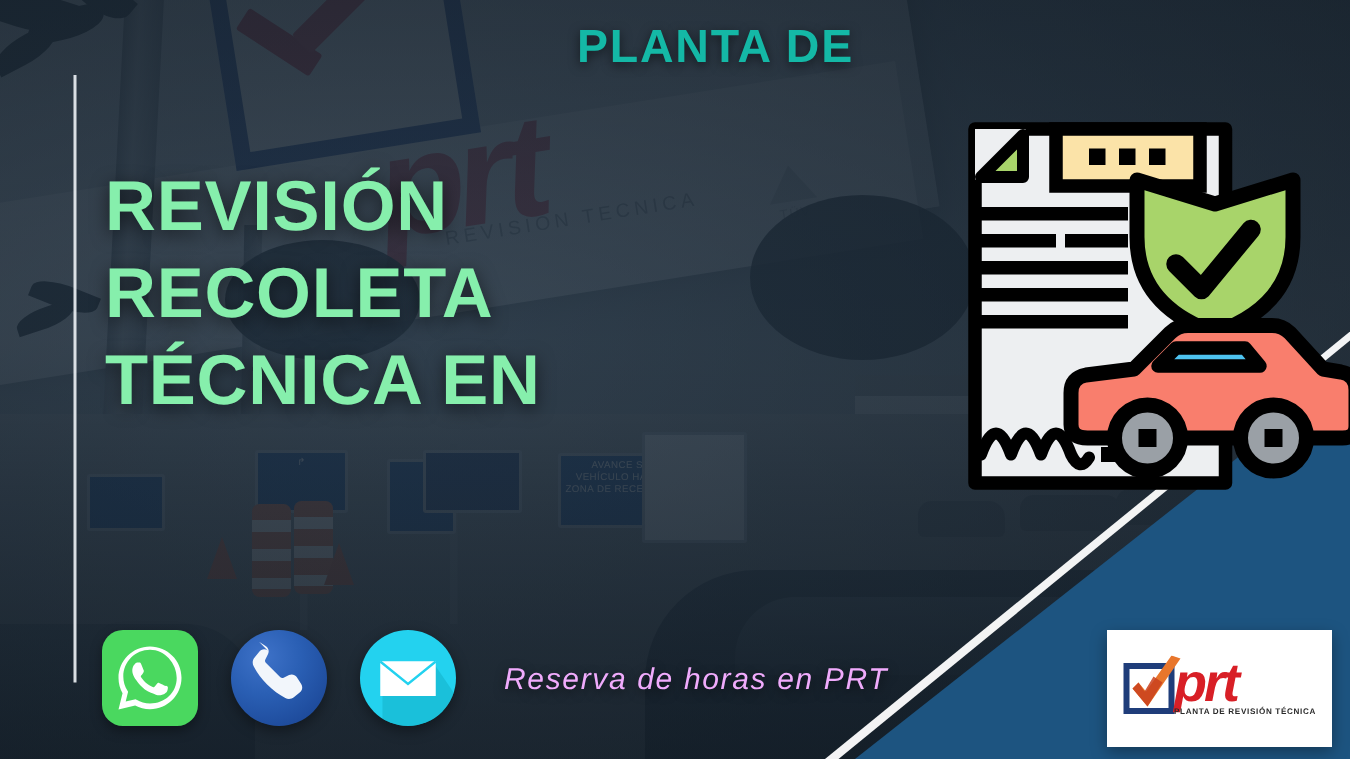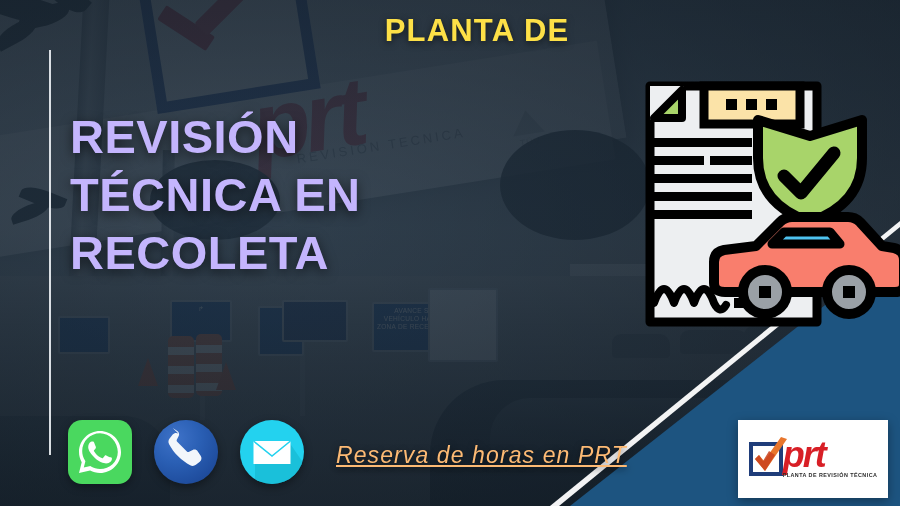--- a/index.html
+++ b/index.html
@@ -165,44 +165,43 @@
   .corner-line{
     position:absolute; right:0; bottom:0; width:350px; height:285px;
     clip-path:polygon(100% 6px, 100% 0, 0 100%, 9px 100%);
     background:#ffffff; opacity:.95;
   }
 
   
   .kicker{
     position:absolute; left:262px; top:12px; width:430px;
     text-align:center;
-    color:#fde047;
+    color:#14b8a6;
     font-size:31px; font-weight:700; line-height:37px;
     letter-spacing:1.2px;
     text-shadow:0 2px 7px rgba(0,0,0,.55);
   }
   .headline{
     position:absolute; left:70px; top:108px; width:470px;
-    color:#c4b5fd;
+    color:#86efac;
     font-size:47px; font-weight:700; line-height:58px;
     letter-spacing:.5px;
     text-shadow:0 3px 12px rgba(0,0,0,.6);
   }
   .website{
     position:absolute; left:225px; top:362px; width:480px;
     text-align:center;
     color:#ffffff; font-size:25px; font-weight:700; letter-spacing:.6px;
     text-shadow:0 2px 8px rgba(0,0,0,.6);
   }
   .tagline{
     position:absolute; left:336px; top:442px;
-    color:#fdba74; font-size:23px; font-style:italic; font-weight:400;
+    color:#f0abfc; font-size:20px; font-style:italic; font-weight:400;
     letter-spacing:1.1px;
     text-shadow:0 2px 7px rgba(0,0,0,.6);
-    text-decoration:underline;
   }
 
   
   .icons{ position:absolute; left:68px; top:420px; display:flex; gap:22px; align-items:center; }
   .ic{ width:64px; height:64px; position:relative; }
   .ic.wa{ background:#4ad85f; border-radius:14px; box-shadow:0 3px 8px rgba(0,0,0,.35); }
   .ic.ph{ background:radial-gradient(circle at 34% 28%,#3e72c8 0%,#2a5fb4 40%,#17408e 100%);
           border-radius:50%; box-shadow:0 3px 9px rgba(0,0,0,.4); }
   .ic.ml{ background:#23d2ef; border-radius:50%; box-shadow:0 3px 9px rgba(0,0,0,.4); overflow:hidden; }
   .ic svg{ position:absolute; inset:0; width:100%; height:100%; }
@@ -304,22 +303,22 @@
   <div class="vline"></div>
   <div class="corner-wedge"></div>
   <div class="corner-line"></div>
 
   <div class="kicker">
     <div>PLANTA DE</div>
   </div>
 
   <h1 class="headline">
     <div>REVISIÓN</div>
+    <div>RECOLETA</div>
     <div>TÉCNICA EN</div>
-    <div>RECOLETA</div>
   </h1>
 
   <div class="tagline">Reserva de horas en PRT</div>
 
   <div class="icons">
 
     <div class="ic wa">
       <svg viewBox="0 0 64 64" aria-hidden="true">
         <path fill="#ffffff" d="M32 11c-11.6 0-21 9.4-21 21 0 3.7 1 7.2 2.7 10.2L11 53l11.1-2.6c2.9 1.6 6.3 2.5 9.9 2.5 11.6 0 21-9.4 21-21S43.6 11 32 11zm0 38c-3.3 0-6.4-.9-9-2.5l-.6-.4-6.6 1.5 1.6-6.4-.4-.7c-1.8-2.7-2.8-6-2.8-9.5 0-9.8 8-17.8 17.8-17.8S49.8 22.2 49.8 32 41.8 49 32 49z"></path>
         <path fill="#ffffff" d="M42 37.3c-.6-.3-3.4-1.7-3.9-1.9-.5-.2-.9-.3-1.3.3-.4.6-1.5 1.9-1.8 2.2-.3.4-.7.4-1.2.1-.6-.3-2.4-.9-4.6-2.8-1.7-1.5-2.8-3.4-3.2-3.9-.3-.6 0-.9.3-1.2.3-.3.6-.7.9-1.1.3-.4.4-.6.6-1.1.2-.4.1-.8 0-1.1-.1-.3-1.3-3.1-1.7-4.2-.4-1.1-.9-1-1.3-1h-1.1c-.4 0-1 .1-1.5.7-.5.6-2 2-2 4.8s2.1 5.6 2.4 6c.3.4 4.1 6.3 10 8.8 1.4.6 2.5 1 3.3 1.2 1.4.4 2.7.4 3.7.2 1.1-.2 3.4-1.4 3.9-2.7.5-1.3.5-2.5.3-2.7-.1-.3-.5-.4-1.1-.7z"></path>

